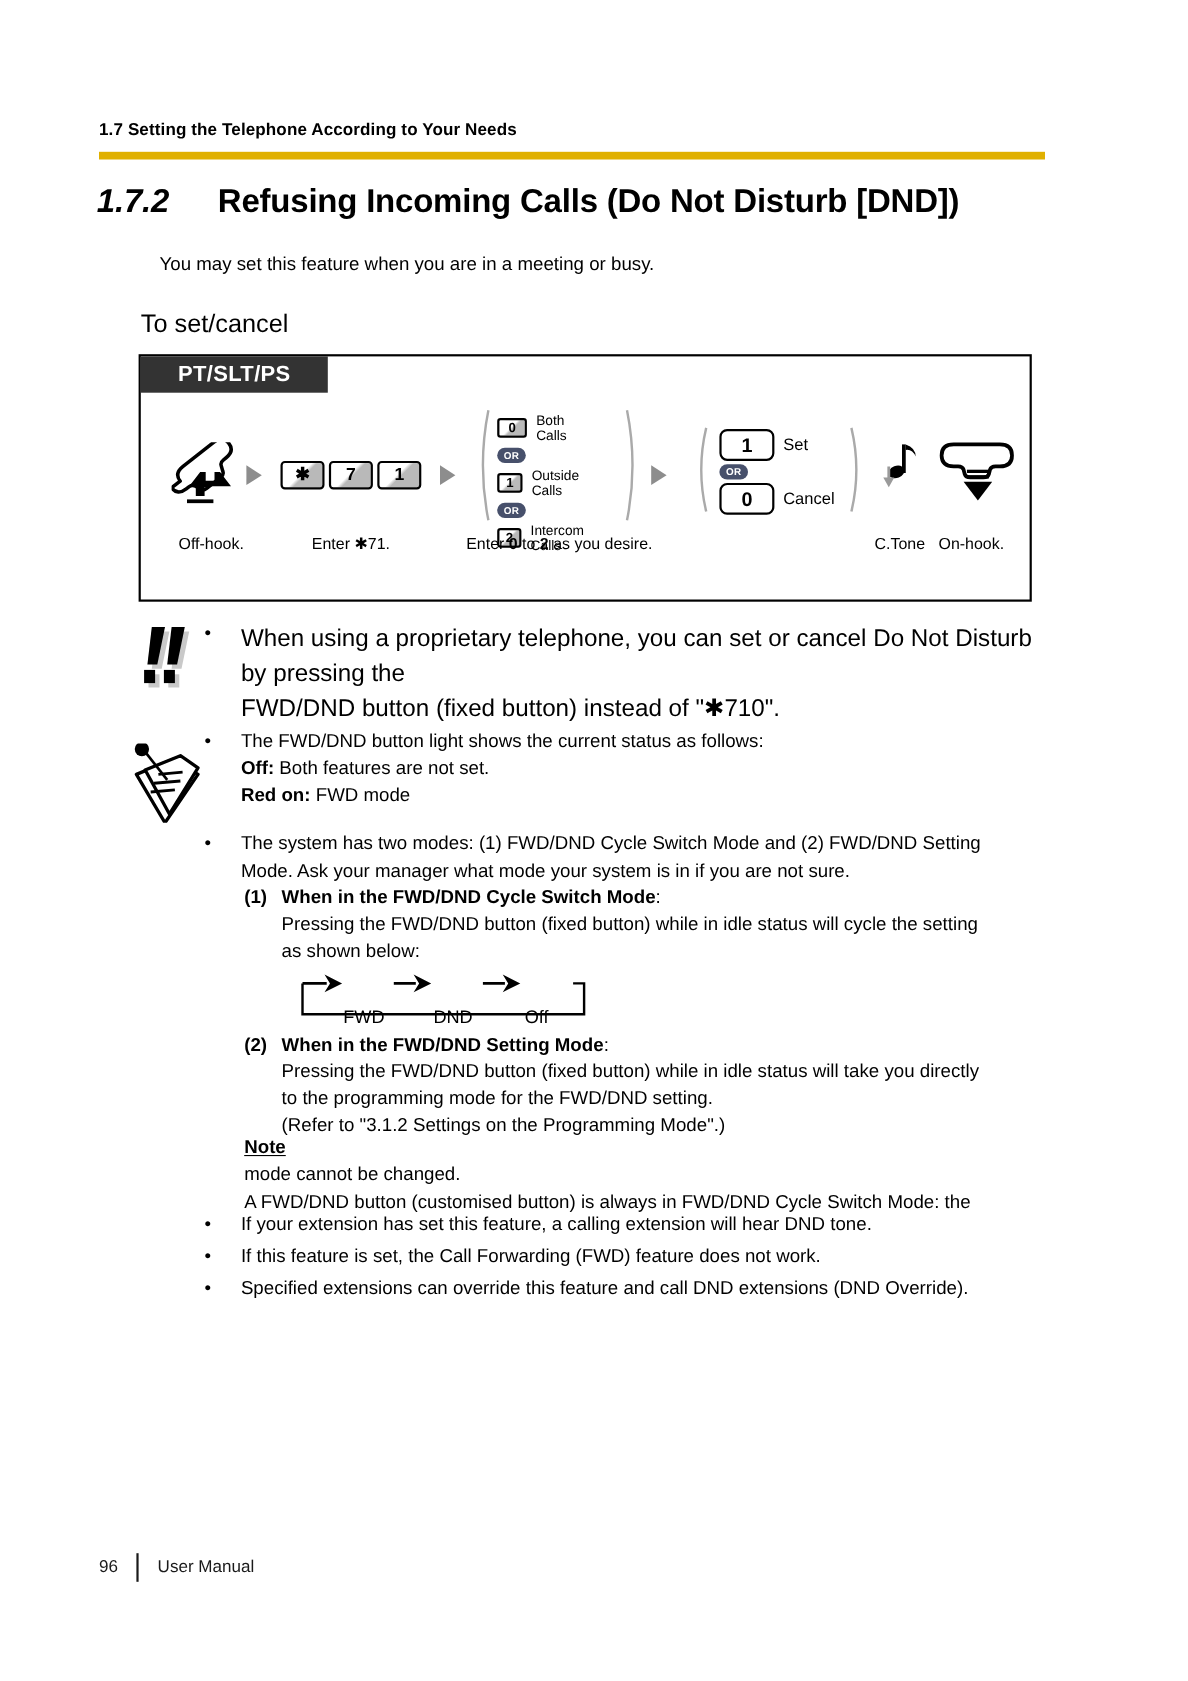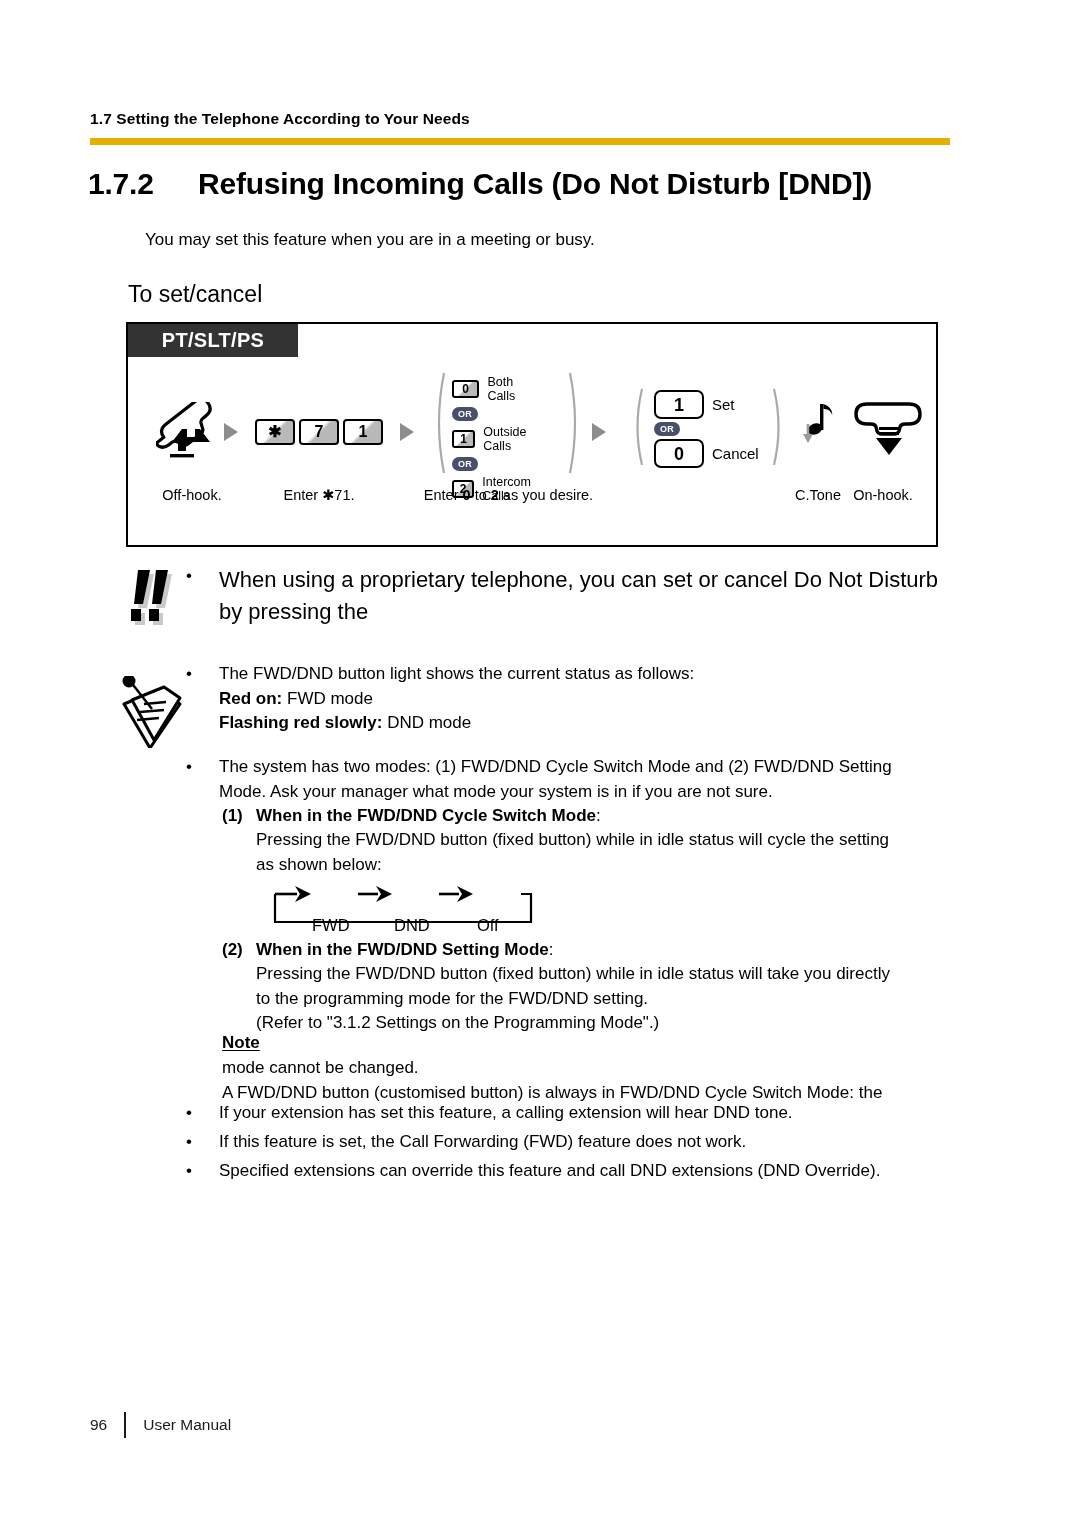--- a/index.html
+++ b/index.html
@@ -20,21 +20,21 @@
   }
   .gold-rule{
     position:absolute; left:90px; top:138px;
     width:860px; height:7px; background:#e0b000;
   }
   .chapter-title{
     position:absolute; left:88px; top:167px;
     font-size:30px; font-weight:bold; letter-spacing:-.2px;
     white-space:nowrap;
   }
-  .chapter-title .num{ display:inline-block; width:110px; }
+  .chapter-title .num{ display:inline-block; width:110px;font-style:italic; }
 
   .intro-line{
     position:absolute; left:145px; top:230px;
     font-size:17px;
   }
   .sub-head{
     position:absolute; left:128px; top:281px;
     font-size:23px; font-weight:normal;
   }
 
@@ -263,39 +263,40 @@
       <path d="M16 2 l12 0 l-7 34 l-9 0 z"></path>
         <rect x="9" y="41" width="10" height="12"></rect>
       <path d="M34 2 l12 0 l-7 34 l-9 0 z"></path>
         <rect x="27" y="41" width="10" height="12"></rect>
     </g>
   </svg>
 </div>
 <div class="bullet-dot" style="left:186px; top:566px;">•</div>
 <div class="bullet-row" style="left:219px; top:564px; width:740px;">
   <div>When using a proprietary telephone, you can set or cancel Do Not Disturb by pressing the</div>
+  <div>FWD/DND button (fixed button) instead of "✱710".</div>
 </div>
 
 <div class="note-icon" style="left:118px; top:676px;">
   <svg width="66" height="72" viewBox="0 0 66 72">
     <path d="M6 28 l34 -14 l22 14 l-30 44 z" fill="#fff" stroke="#000" stroke-width="3" stroke-linejoin="round"></path>
     <path d="M14 24 l32 -13 l16 11 l-26 42 z" fill="#fff" stroke="#000" stroke-width="3" stroke-linejoin="round"></path>
     <path d="M26 28 l22 -2" stroke="#000" stroke-width="2.6" fill="none"></path>
     <path d="M22 36 l24 -2" stroke="#000" stroke-width="2.6" fill="none"></path>
     <path d="M19 44 l22 -2" stroke="#000" stroke-width="2.6" fill="none"></path>
     <path d="M12 5 l22 28" stroke="#000" stroke-width="2.4" fill="none"></path>
     <circle cx="11" cy="5" r="6.5" fill="#000"></circle>
   </svg>
 </div>
 
 <div class="bullet-dot" style="left:186px; top:664px;">•</div>
 <div class="para" style="left:219px; top:662px; width:740px;">
   <div>The FWD/DND button light shows the current status as follows:</div>
+  <div><span class="b">Off:</span><span> Both features are not set.</span></div>
   <div><span class="b">Red on:</span><span> FWD mode</span></div>
-  <div><span class="b">Flashing red slowly:</span><span> DND mode</span></div>
 </div>
 
 <div class="bullet-dot" style="left:186px; top:757px;">•</div>
 <div class="para" style="left:219px; top:755px; width:745px;">
   <div>The system has two modes: (1) FWD/DND Cycle Switch Mode and (2) FWD/DND Setting</div>
   <div>Mode. Ask your manager what mode your system is in if you are not sure.</div>
 </div>
 
 <div class="num-head" style="left:222px; top:806px;">(1)</div>
 <div class="num-head" style="left:256px; top:806px;"><span>When in the FWD/DND Cycle Switch Mode</span><span style="font-weight:normal;">:</span></div>

